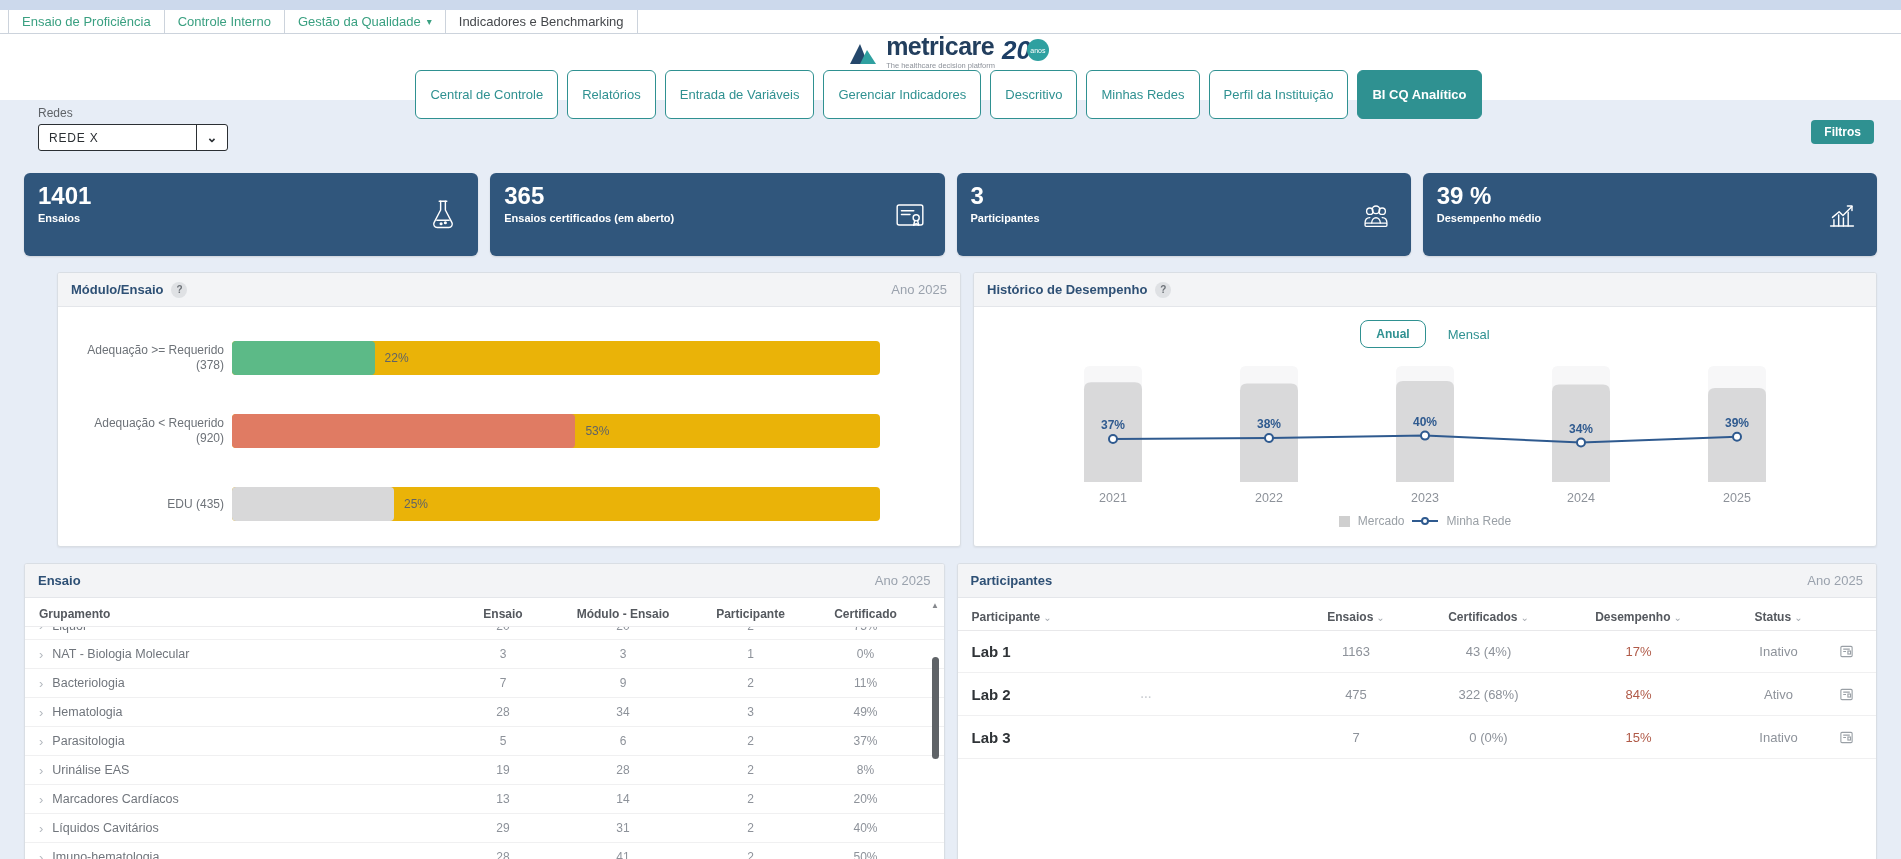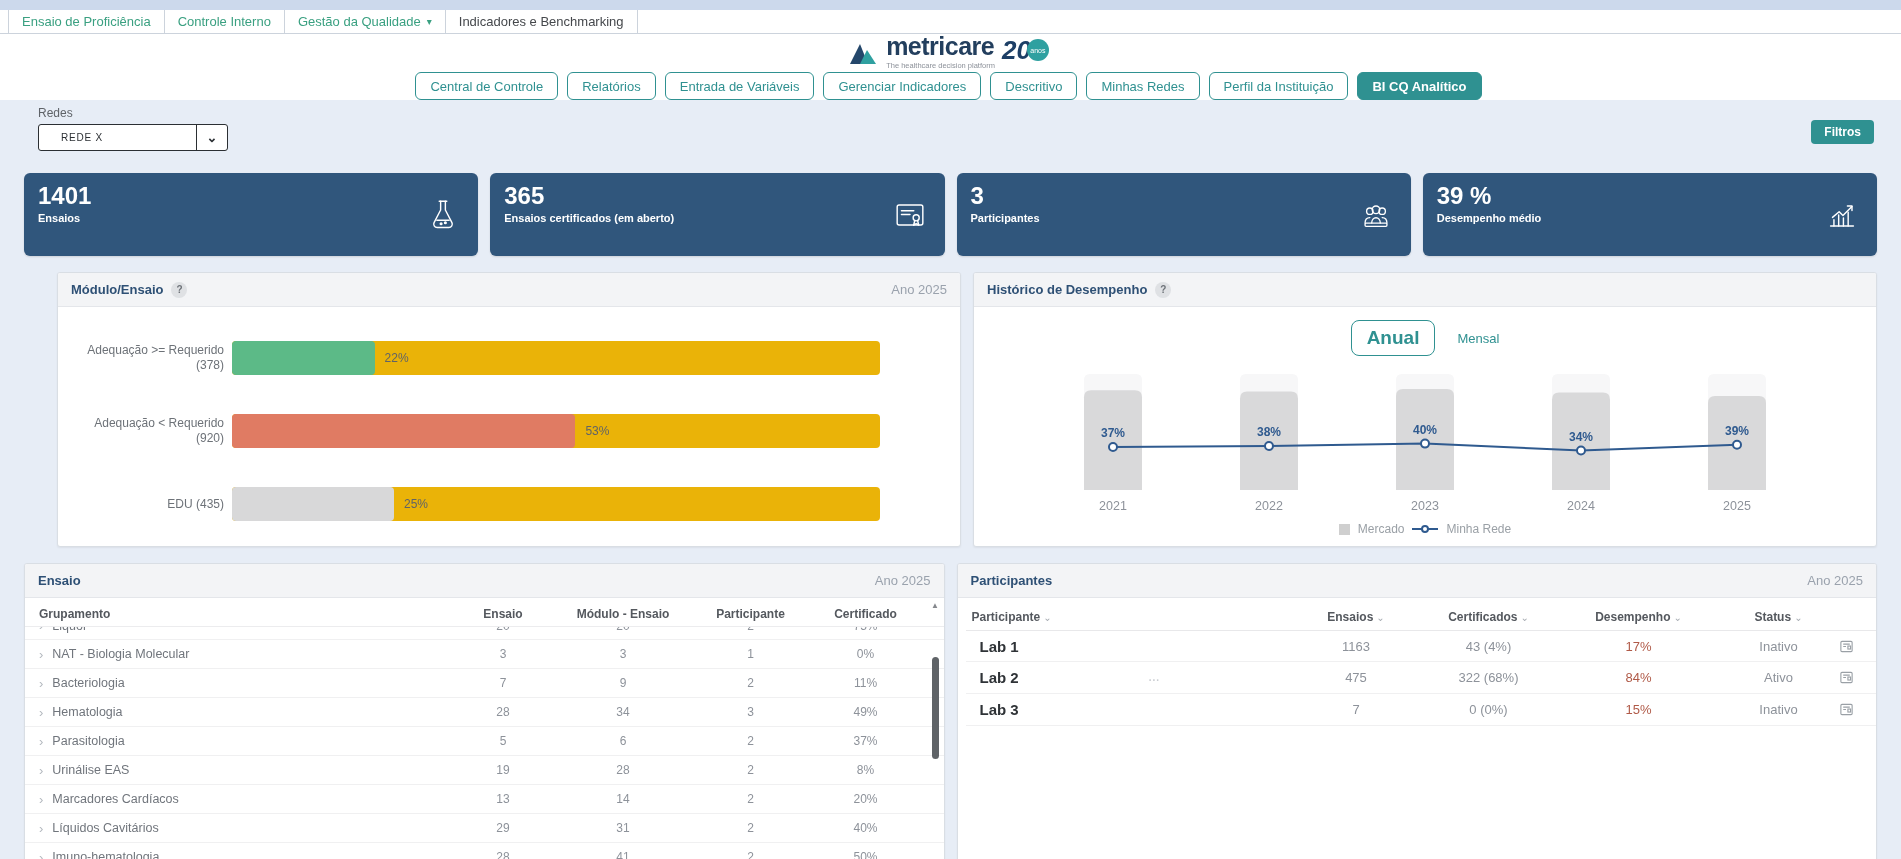--- a/index.html
+++ b/index.html
@@ -22,30 +22,30 @@
   .brand { display:flex; align-items:flex-start; }
   .brand-mark { margin-top:4px; }
   .brand-text { margin-left:4px; }
   .brand-name { font-size:25px; font-weight:bold; color:#233f5e; letter-spacing:-0.5px; line-height:1; }
   .brand-tagline { font-size:7.5px; color:#8d929a; margin-top:2px; }
   .brand-badge { display:flex; align-items:center; margin-left:7px; margin-top:3px; }
   .badge-num { font-size:26px; font-weight:800; font-style:italic; color:#1d3f66; line-height:1; }
   .badge-anos { width:22px; height:22px; border-radius:50%; background:#2fa0a0; color:#fff; font-size:7px;
                 display:flex; align-items:center; justify-content:center; margin-left:-4px; }
   .nav-buttons { display:flex; gap:9px; align-items:center; }
-  .nav-btn { height:28px; padding:0 14px; border:1px solid #2f9191; border-radius:6px; background:#fff;
+  .nav-btn { height:49px; padding:0 14px; border:1px solid #2f9191; border-radius:6px; background:#fff;
              color:#2f9191; font-size:13px; font-family:inherit; cursor:pointer; white-space:nowrap; }
   .nav-btn.primary { background:#2f9191; color:#fff; font-weight:bold; }
 
   
   .content { position:absolute; top:100px; left:0; right:0; bottom:0; padding:0 24px; }
   .redes-label { margin:6px 0 4px 14px; font-size:12px; color:#5f6368; }
   .redes-select { position:relative; margin-left:14px; width:190px; height:27px; border:1.5px solid #2b2f33;
                   border-radius:3px; background:#fff; display:flex; align-items:center; cursor:pointer; }
-  .redes-value { font-size:10px; color:#2b2f33; letter-spacing:.8px; padding-left:22px; }
+  .redes-value { font-size:12px; color:#2b2f33; letter-spacing:.8px; padding-left:10px; }
   .redes-chevzone { margin-left:auto; width:31px; height:100%; border-left:1.5px solid #2b2f33;
                     display:flex; align-items:center; justify-content:center; font-size:13px; font-weight:bold; color:#2b2f33; }
   .filtros-btn { position:absolute; top:20px; right:27px; height:24px; padding:0 13px; background:#2f9191;
                  color:#fff; border:none; border-radius:4px; font-size:12px; font-weight:bold; font-family:inherit; cursor:pointer; }
 
   
   .kpi-row { display:flex; gap:12px; margin-top:22px; }
   .kpi-card { flex:1; height:83px; background:#30567c; border-radius:6px; position:relative;
               padding:10px 14px; color:#fff; box-shadow:0 1px 2px rgba(0,0,0,.12); }
   .kpi-value { font-size:24px; font-weight:bold; line-height:1.05; }
@@ -71,21 +71,21 @@
   .bar-row { display:flex; align-items:center; margin-bottom:39px; }
   .bar-label { width:150px; text-align:right; margin-right:8px; font-size:12px; color:#6d7278; line-height:1.25; }
   .bar-track { flex:1; height:34px; background:#eab308; border-radius:4px; position:relative; }
   .bar-fill { height:100%; border-radius:4px; }
   .bar-pct { position:absolute; top:50%; transform:translateY(-50%); font-size:12px; color:#5f6368; }
 
   
   .hist-body { padding-top:13px; text-align:center; }
   .toggle-row { display:flex; justify-content:center; align-items:center; gap:22px; }
   .toggle-anual { border:1.5px solid #2f9191; border-radius:8px; background:#fff; color:#2f9191; font-weight:bold;
-                  font-size:19px; padding:6px 15px; font-family:inherit; cursor:pointer; }
+                  font-size:12px; padding:6px 15px; font-family:inherit; cursor:pointer; }
   .toggle-mensal { color:#2f9191; font-size:13px; background:none; border:none; font-family:inherit; cursor:pointer; }
   .hist-chart { margin-top:14px; display:flex; justify-content:center; }
   .hist-legend { display:flex; justify-content:center; align-items:center; gap:8px; margin-top:0; font-size:12px; color:#9aa0a6; }
   .legend-sq { width:11px; height:11px; background:#cfcfcf; display:inline-block; }
 
   
   .t-head, .t-row { display:grid; grid-template-columns:1fr 105px 135px 120px 110px 18px;
                     padding:0 5px 0 14px; align-items:center; }
   .t-head { height:24px; margin-top:4px; }
   .th { font-size:12px; font-weight:bold; color:#54585e; text-align:center; }
@@ -99,21 +99,21 @@
   .vscroll { position:absolute; top:37px; right:3px; bottom:6px; width:11px; }
   .vscroll .arr { text-align:center; font-size:8px; color:#85888d; cursor:pointer; }
   .vscroll .thumb { width:7px; height:102px; background:#5f6367; border-radius:4px; margin:47px auto 0; cursor:pointer; }
   .bottom-strip { position:absolute; left:0; right:0; top:306px; height:4px; background:#2f9191; }
 
   .p-head, .p-row { display:grid; grid-template-columns:1fr 150px 115px 185px 95px 40px;
                     padding:0 10px 0 14px; align-items:center; }
   .p-head { height:26px; margin-top:6px; }
   .p-head .th { cursor:pointer; }
   .sort { font-size:10px; color:#a6abb2; margin-left:3px; font-weight:normal; }
-  .p-row { height:32px; border-bottom:1px solid #f0f0f1;margin-left:8px; }
+  .p-row { height:43px; border-bottom:1px solid #f0f0f1; }
   .p-rows .p-row:first-child { border-top:1px solid #e8e8ea; }
   .p-name { font-size:15px; color:#2f3337; font-weight:600; display:flex; align-items:center; }
   .p-note { color:#c9ccd1; font-size:10px; margin-left:130px; letter-spacing:1px; }
   .p-num { font-size:13px; color:#8d929a; text-align:center; }
   .p-num.des { color:#b05a48; }
   .p-icon { justify-self:center; display:flex; }
 </style>
 </head>
 <body>
 

